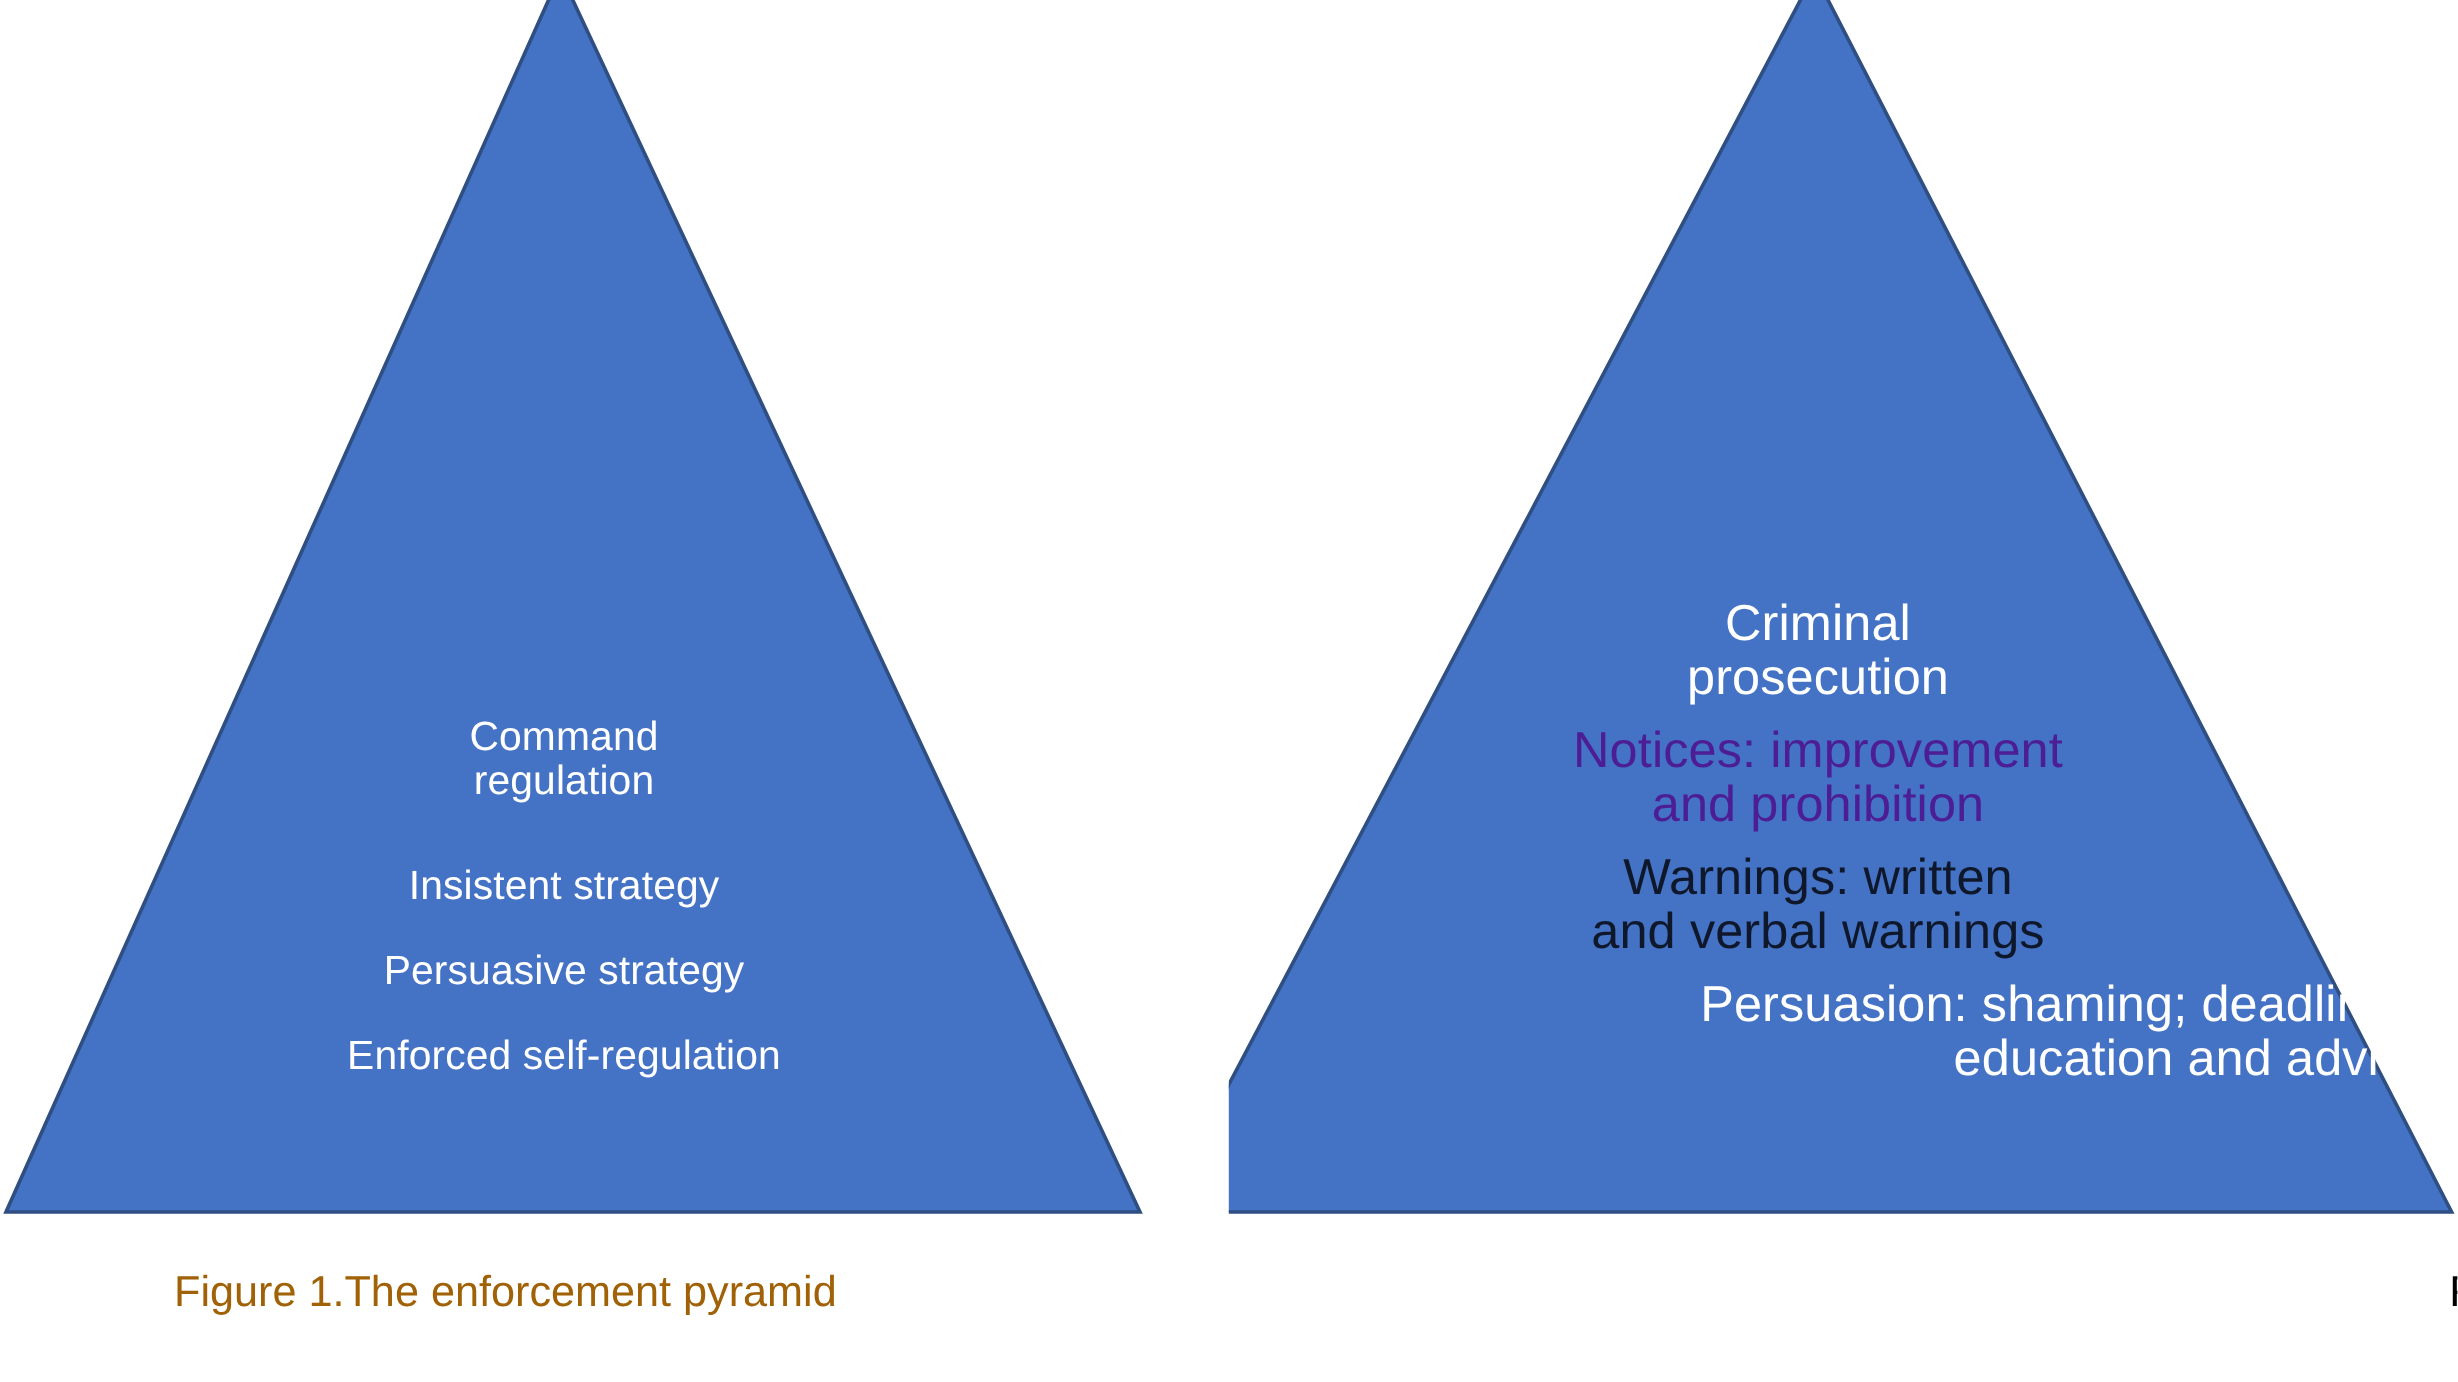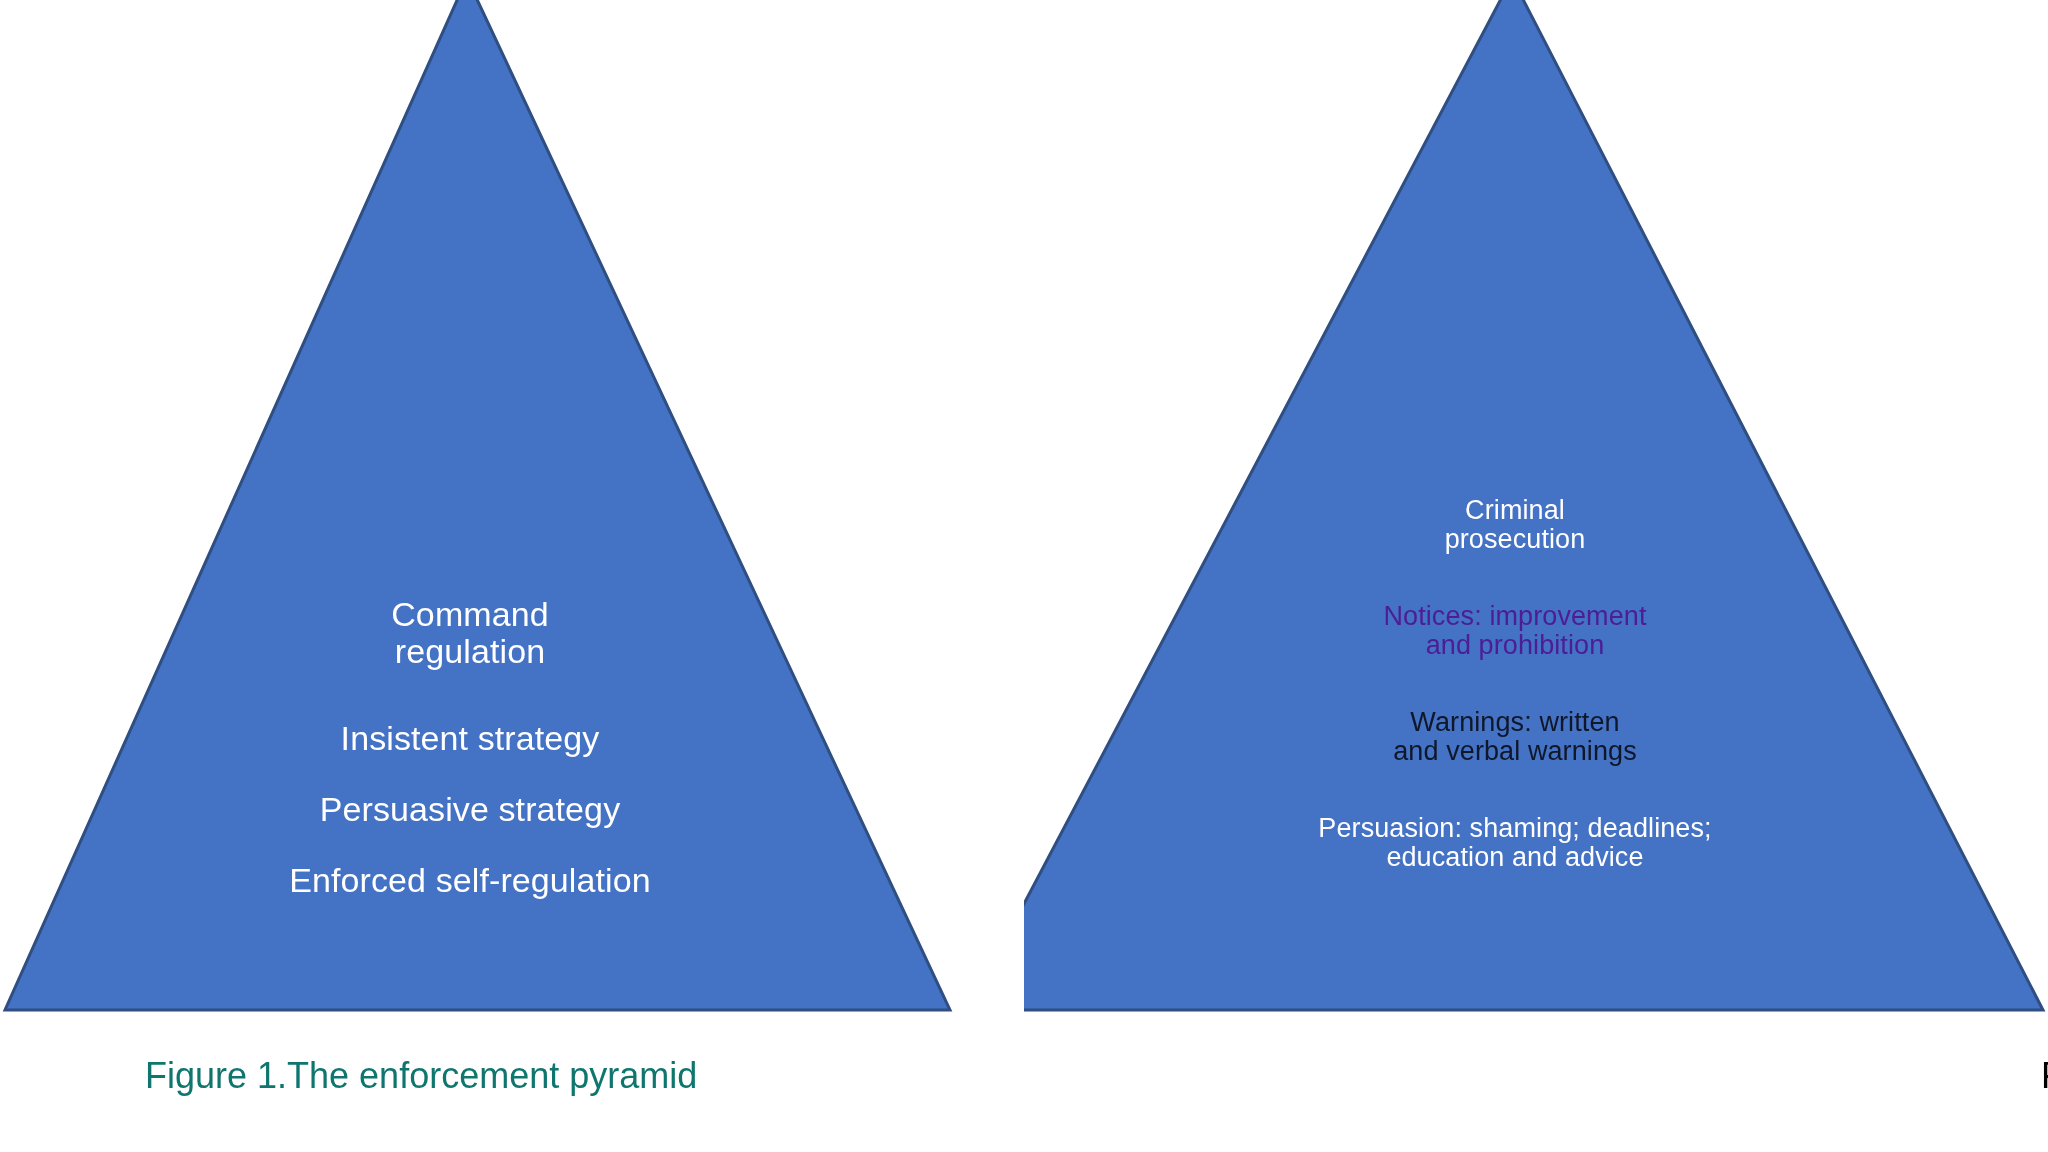--- a/index.html
+++ b/index.html
@@ -64,21 +64,21 @@
   #fig1-tier-0 { top: 592px;  left: 0; }
   #fig1-tier-1 { top: 716px;  left: 0; }
   #fig1-tier-2 { top: 787px;  left: 0; }
   #fig1-tier-3 { top: 858px;  left: 0; }
 
   
   #fig1-labels .tier-label { transform: translateX(-42px); }
 
   
   #fig2-labels { top: 0; height: 1012px; }
-  #fig2-labels .tier-label { position: absolute; font-size: 27px; }
+  #fig2-labels .tier-label { position: absolute; font-size: 42px; }
   #fig2-tier-0 { top: 496px; left: 0; }
   #fig2-tier-1 { top: 602px; left: 0; }
   #fig2-tier-2 { top: 708px; left: 0; }
   #fig2-tier-3 { top: 814px; left: 0; }
 
   
   #fig2-labels .tier-label { transform: translateX(-21px); }
 
   .caption {
     position: absolute;
@@ -105,38 +105,38 @@
     </div>
 
     <div class="pyramid-labels" id="fig1-labels">
       <span class="tier-label" id="fig1-tier-0" style="color: rgb(255, 255, 255);">Command
 regulation</span>
       <span class="tier-label" id="fig1-tier-1" style="color: rgb(255, 255, 255);">Insistent strategy</span>
       <span class="tier-label" id="fig1-tier-2" style="color: rgb(255, 255, 255);">Persuasive strategy</span>
       <span class="tier-label" id="fig1-tier-3" style="color: rgb(255, 255, 255);">Enforced self-regulation</span>
     </div>
 
-    <div class="caption" id="caption-1" style="color: #0f766e;">Figure 1.The enforcement pyramid</div>
+    <div class="caption" id="caption-1" style="color: #a16207;">Figure 1.The enforcement pyramid</div>
   </div>
 
   <div class="figure" id="figure-2">
 
     <div class="pyramid-wrap">
       <svg class="pyramid-svg" width="1024" height="1020" viewBox="0 0 1024 1020">
         <polygon points="488,-22 1019,1010 -56,1010" fill="#4472C4" stroke="#2F4E82" stroke-width="3"></polygon>
       </svg>
     </div>
 
     <div class="pyramid-labels" id="fig2-labels">
       <span class="tier-label" id="fig2-tier-0" style="color: rgb(255, 255, 255);">Criminal
 prosecution</span>
       <span class="tier-label" id="fig2-tier-1" style="color: #4c1d95;">Notices: improvement
 and prohibition</span>
       <span class="tier-label" id="fig2-tier-2" style="color: #0f172a;">Warnings: written
 and verbal warnings</span>
-      <span class="tier-label" id="fig2-tier-3" style="color: rgb(255, 255, 255);">Persuasion: shaming; deadlines;
+      <span class="tier-label" id="fig2-tier-3" style="color: rgb(255, 255, 255); text-align: right;">Persuasion: shaming; deadlines;
 education and advice</span>
     </div>
 
     <div class="caption" id="caption-2" style="color: rgb(0, 0, 0);">Figure 2.The sanctions pyramid</div>
   </div>
 
 </div>
 
 </body></html>

